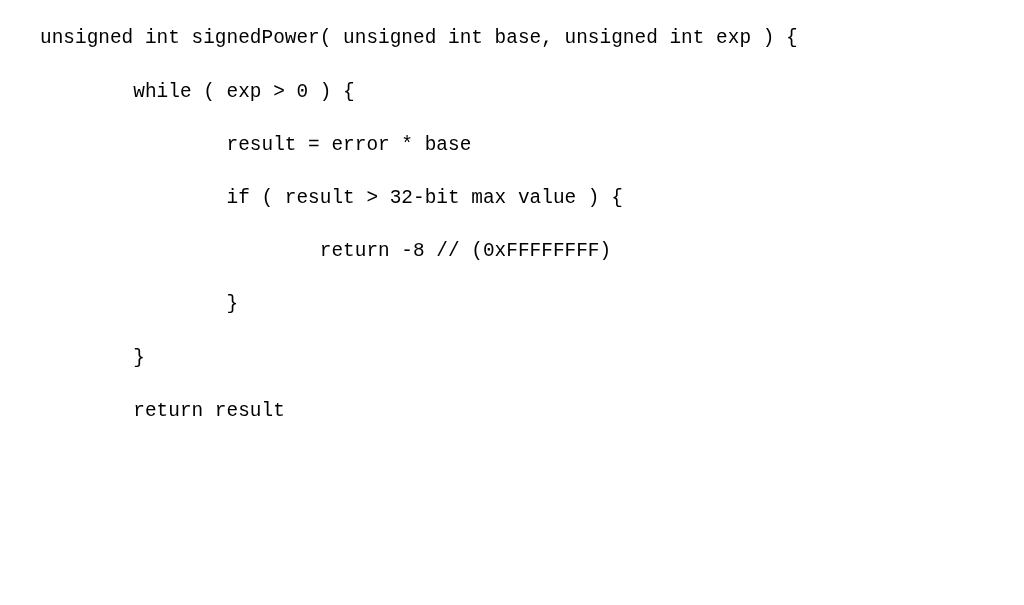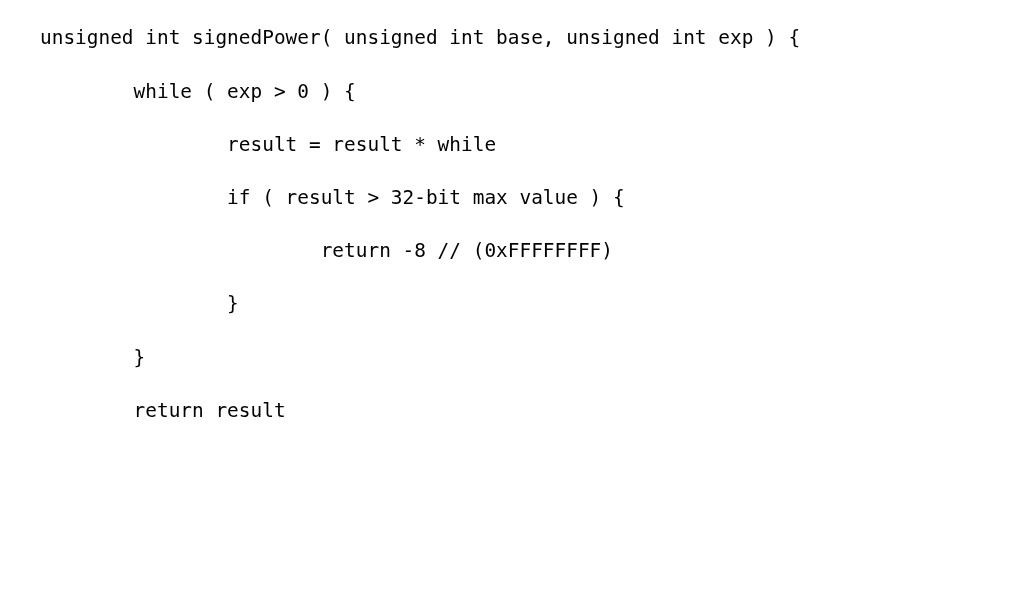--- a/index.html
+++ b/index.html
@@ -24,28 +24,29 @@
     letter-spacing: 0.02px;
     color: #000000;
     white-space: pre;
     font-weight: 400;
     -webkit-font-smoothing: none;
   }
   .code-line {
     white-space: pre;
     min-height: 26.6px;
     display: block;
+    font-family: Liberation Mono, monospace;
   }
 </style>
 </head>
 <body>
 
 <pre id="code-listing"><span class="code-line">unsigned int signedPower( unsigned int base, unsigned int exp ) {</span>
 <span class="code-line">        while ( exp &gt; 0 ) {</span>
-<span class="code-line">                result = result * while</span>
+<span class="code-line">                result = error * base</span>
 <span class="code-line">                if ( result &gt; 32-bit max value ) {</span>
 <span class="code-line">                        return -8 // (0xFFFFFFFF)</span>
 <span class="code-line">                }</span>
 <span class="code-line">        }</span>
 <span class="code-line">        return result</span>
 
 
 
 
 

